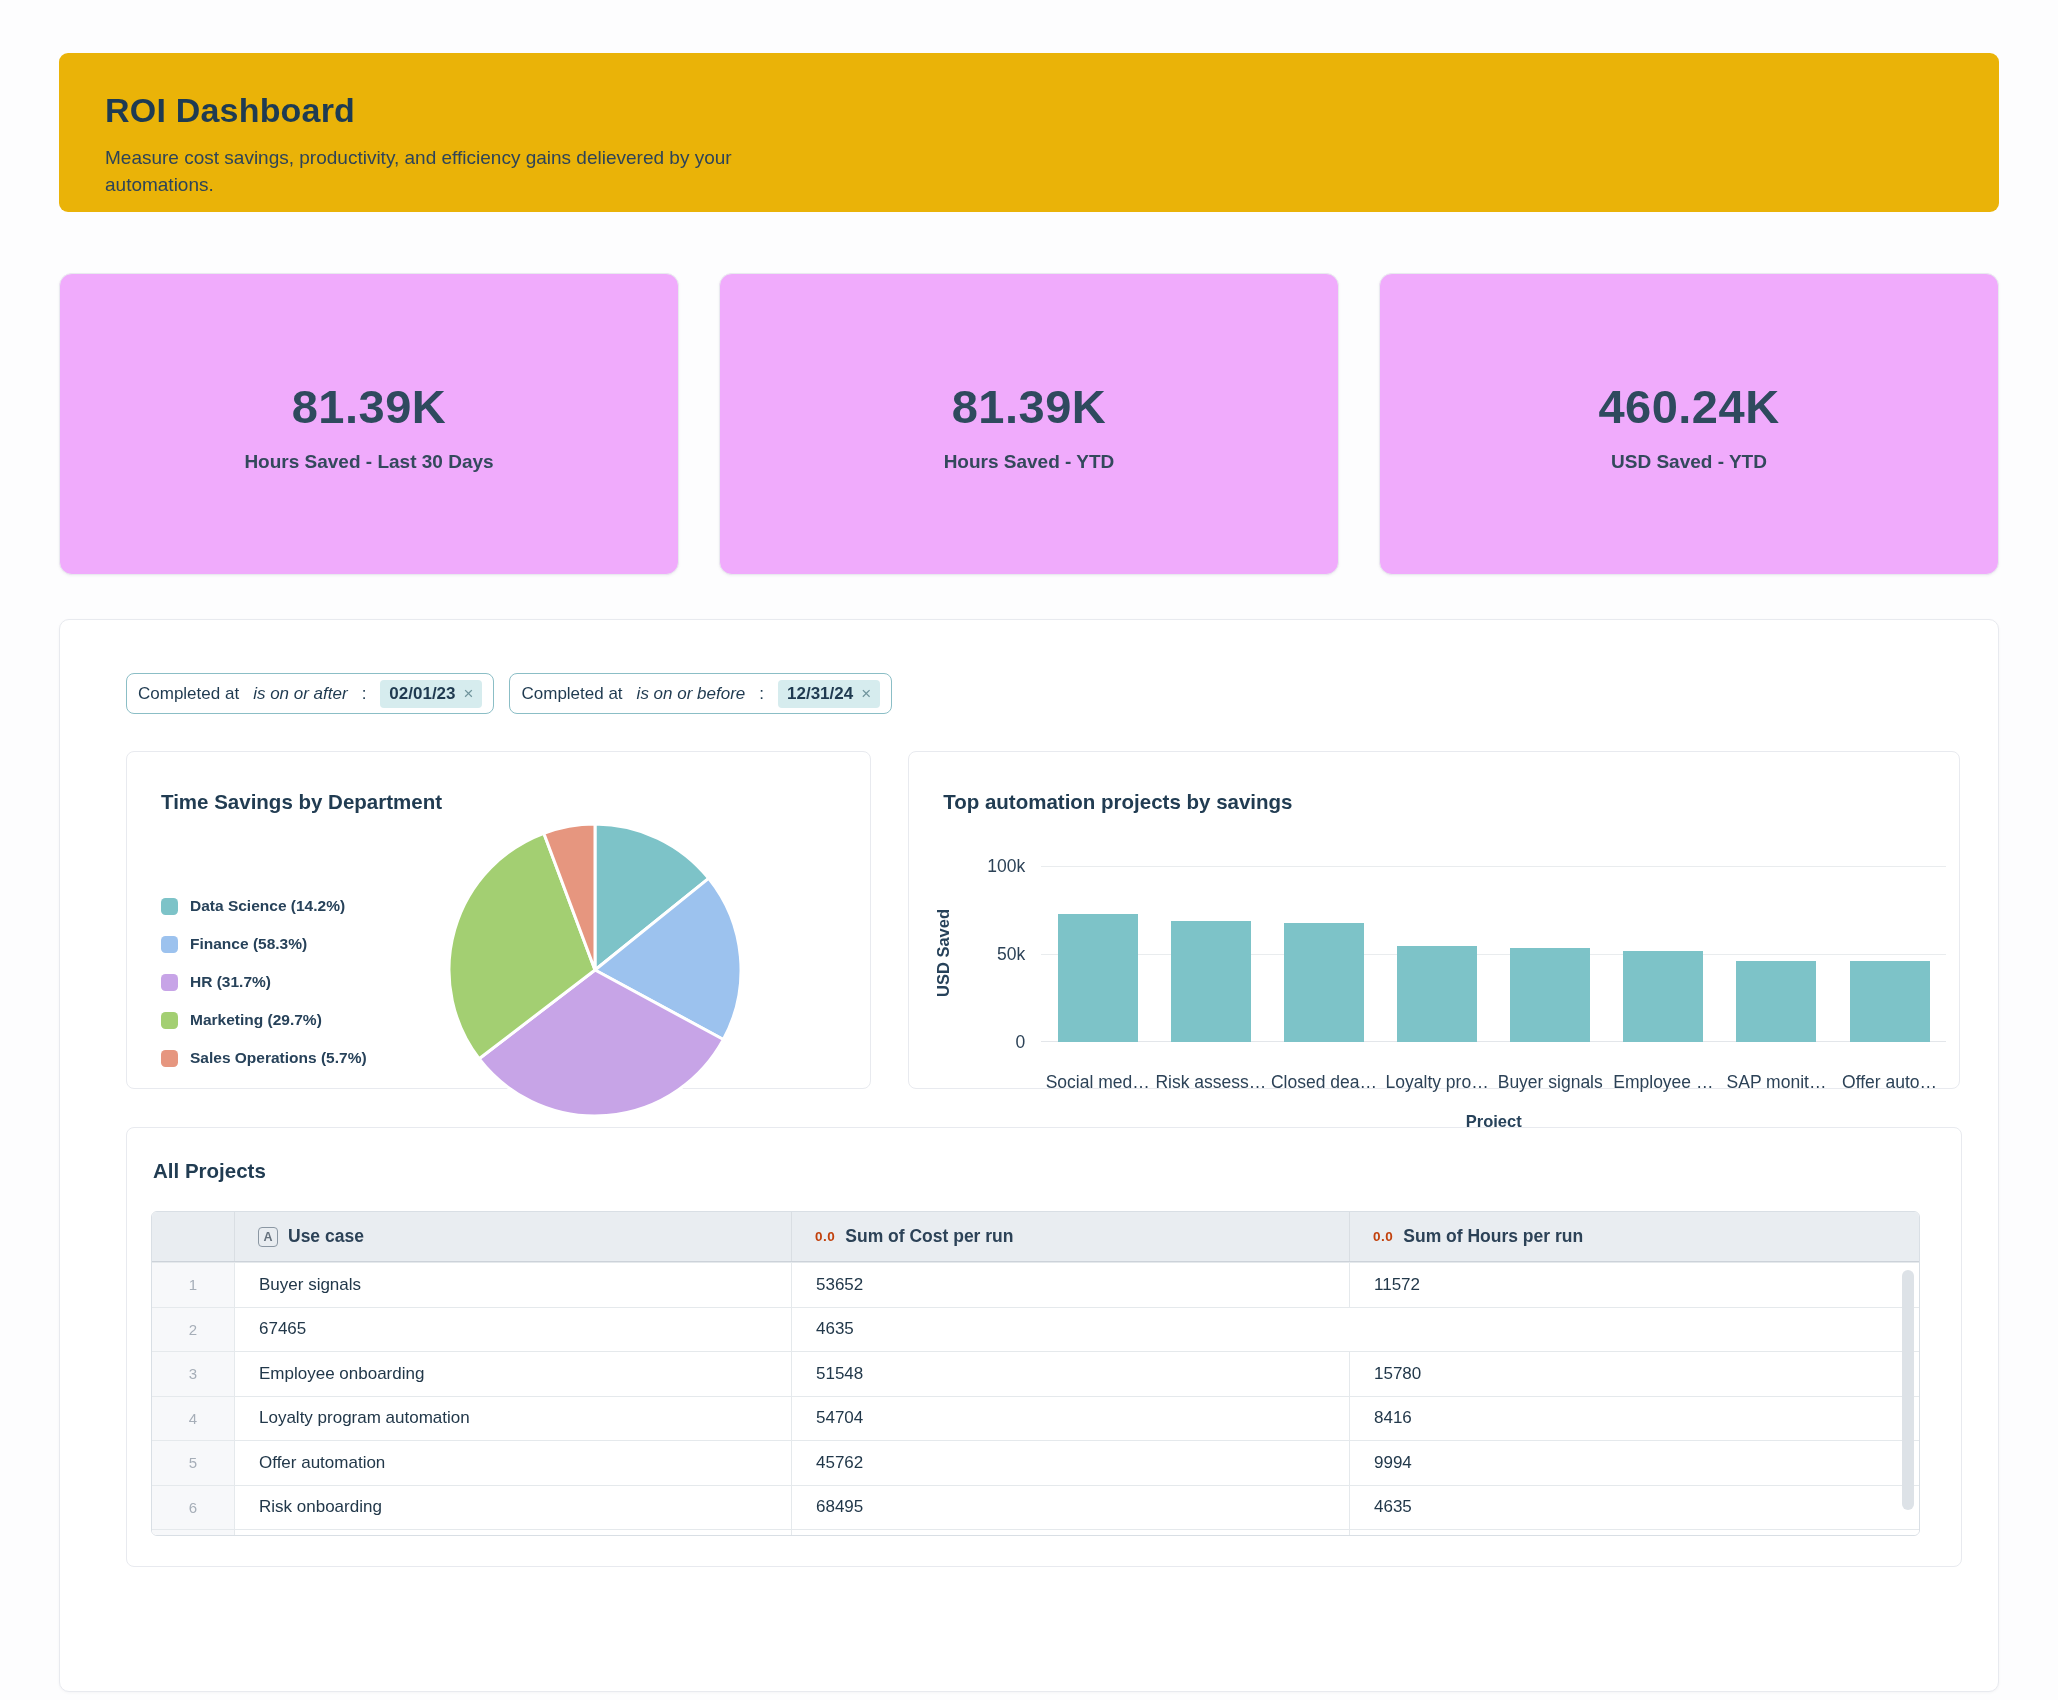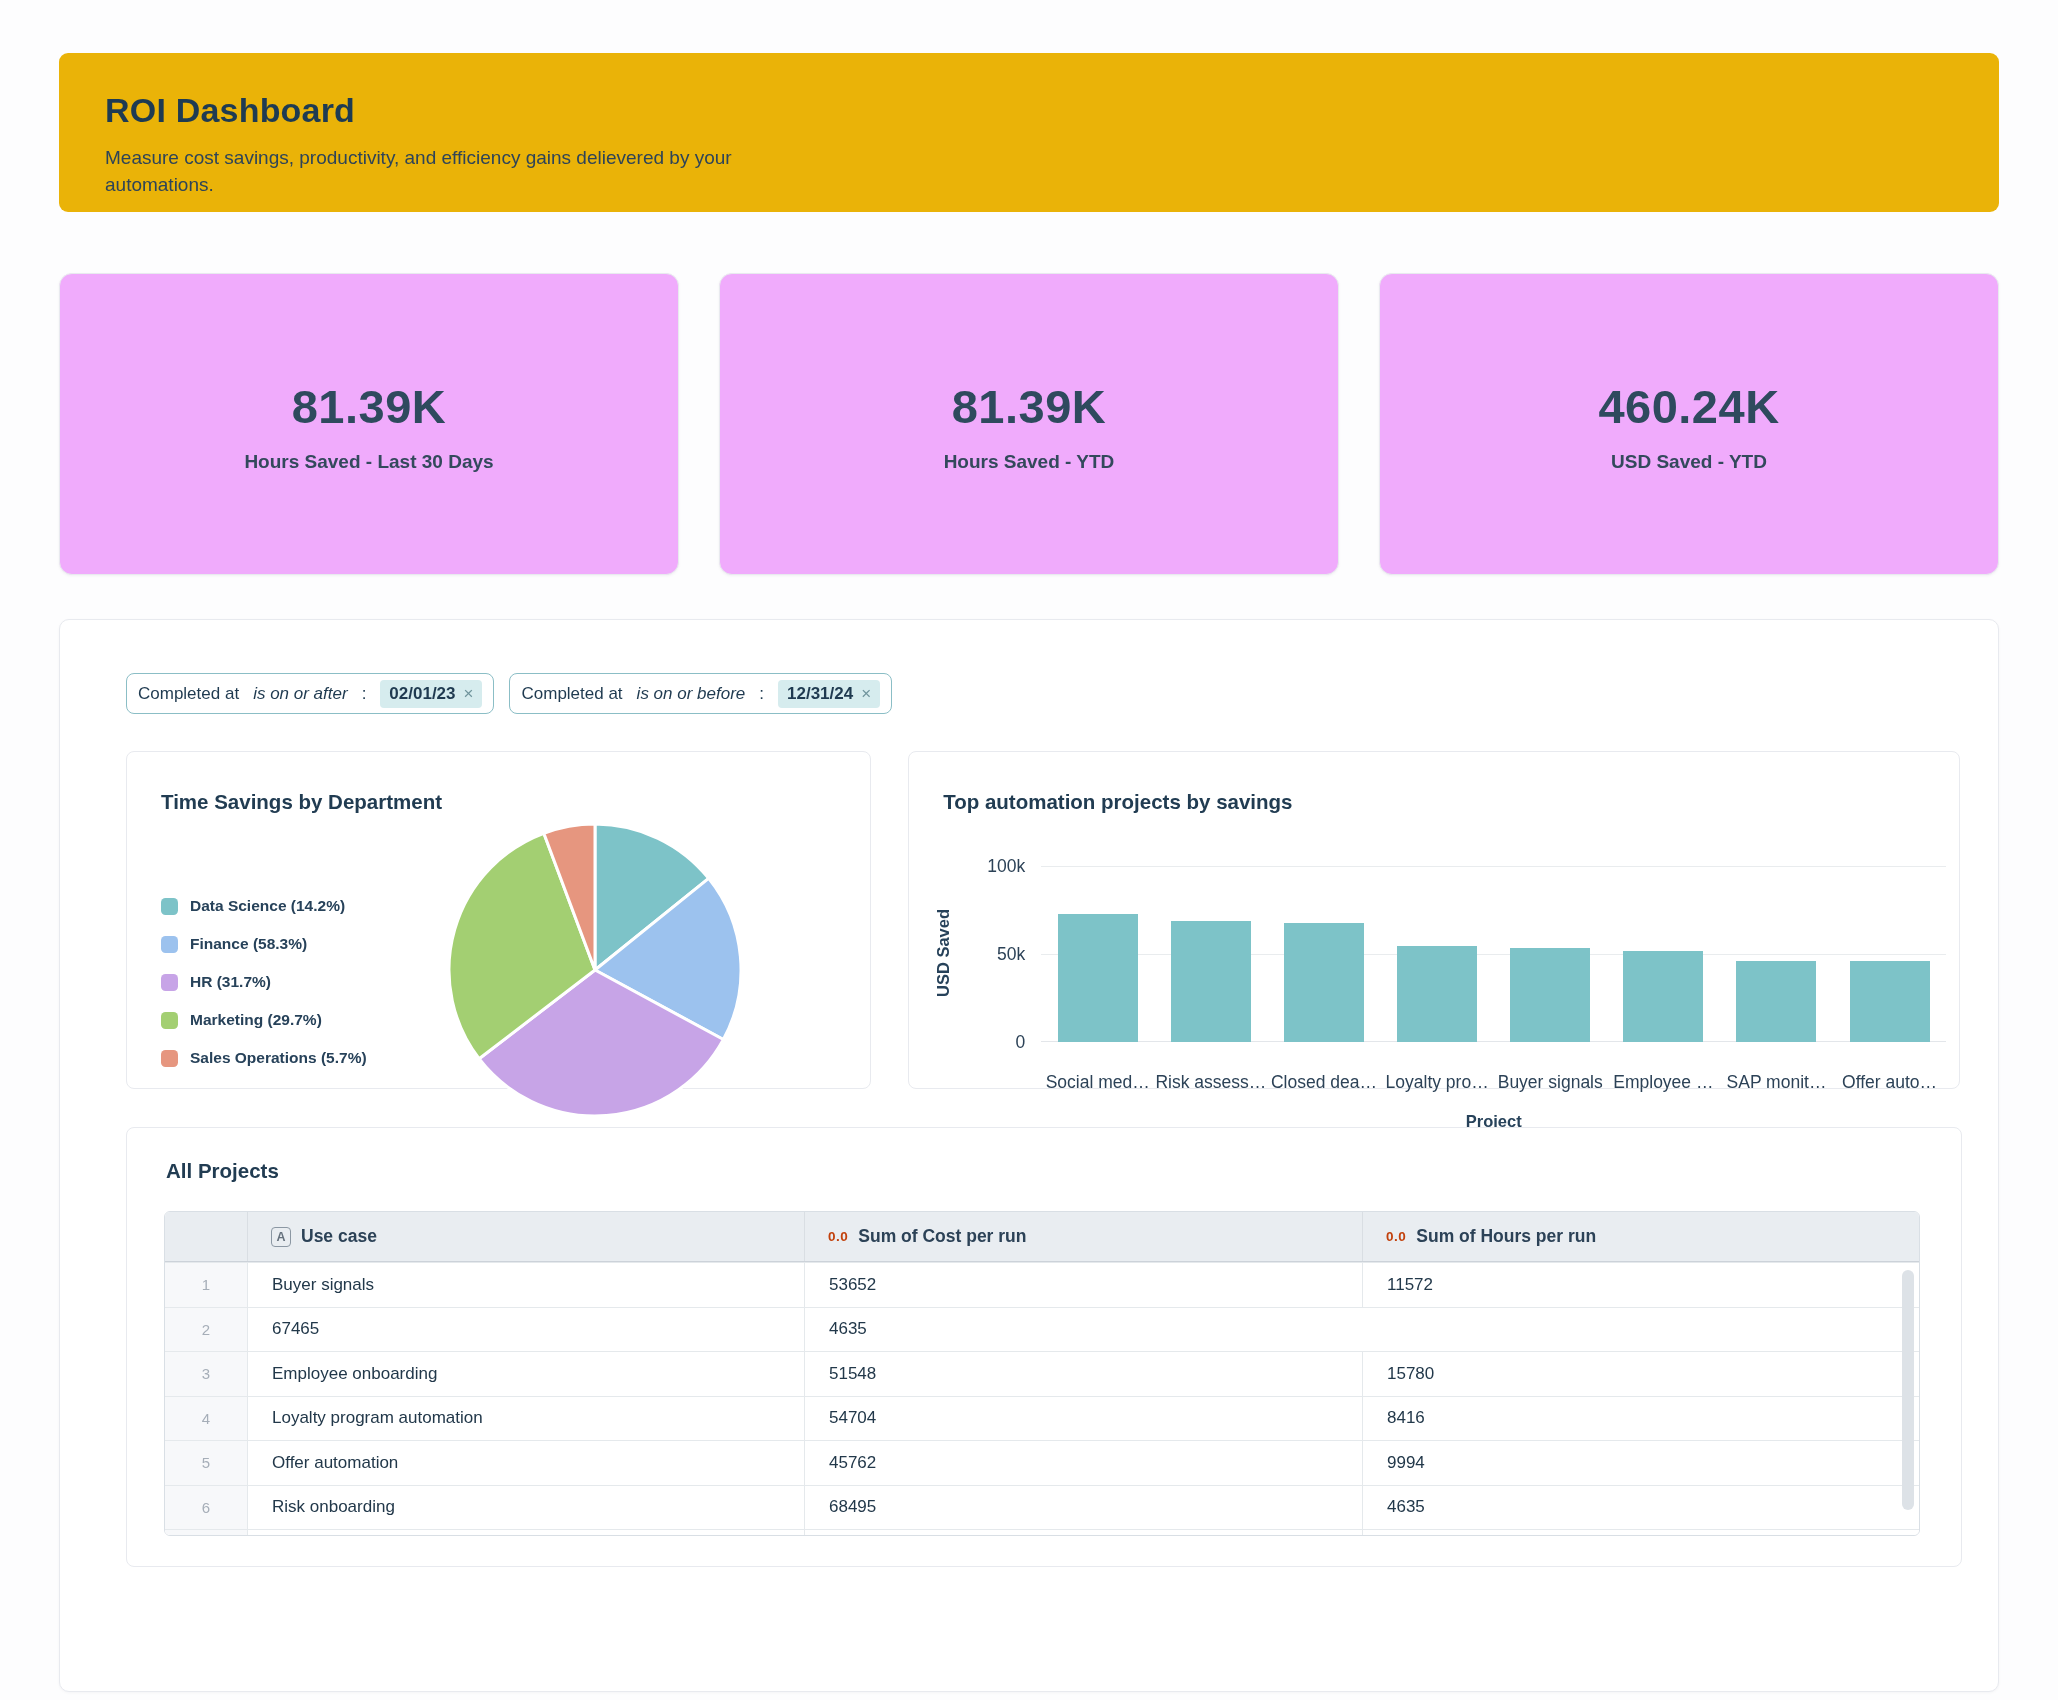--- a/index.html
+++ b/index.html
@@ -88,21 +88,21 @@
   .bar-series { position: absolute; left: 0; right: 0; top: 0; bottom: 0; display: flex; align-items: flex-end; }
   .bar-slot { flex: 1; display: flex; justify-content: center; align-items: flex-end; height: 100%; }
   .bar { width: 80px; background: #7dc3c8; }
   .xlabels { position: absolute; left: 132px; width: 905px; top: 320px; display: flex; }
   .bar-xlabel { flex: 1; text-align: center; font-size: 17.5px; color: #2c4257; white-space: nowrap; }
   .xaxis-title { position: absolute; left: 132px; width: 905px; top: 360px; text-align: center; font-size: 16.5px; font-weight: 700; color: #27425a; }
   
   .table-card {
     margin-top: 38px; width: 1836px; height: 440px;
     border: 1px solid #e8eaef; border-radius: 8px; background: #fff;
-    padding: 31px 41px 0 37px; position: relative;
+    padding: 31px 41px 0 24px; position: relative;
   }
   .table-card .card-title { font-size: 20.5px; font-weight: 700; color: #213c52; margin-left: 2px; }
   .table-wrap {
     margin-top: 28px; height: 325px; position: relative;
     border: 1px solid #d9dfe5; border-radius: 6px; overflow: hidden; background: #fff;
   }
   .thead, .trow { display: grid; grid-template-columns: 83px 557px 558px 1fr; }
   .thead { height: 50px; background: #e9edf1; border-bottom: 1px solid #ccd2d9; }
   .thcell {
     display: flex; align-items: center; padding-left: 23px; gap: 10px;

